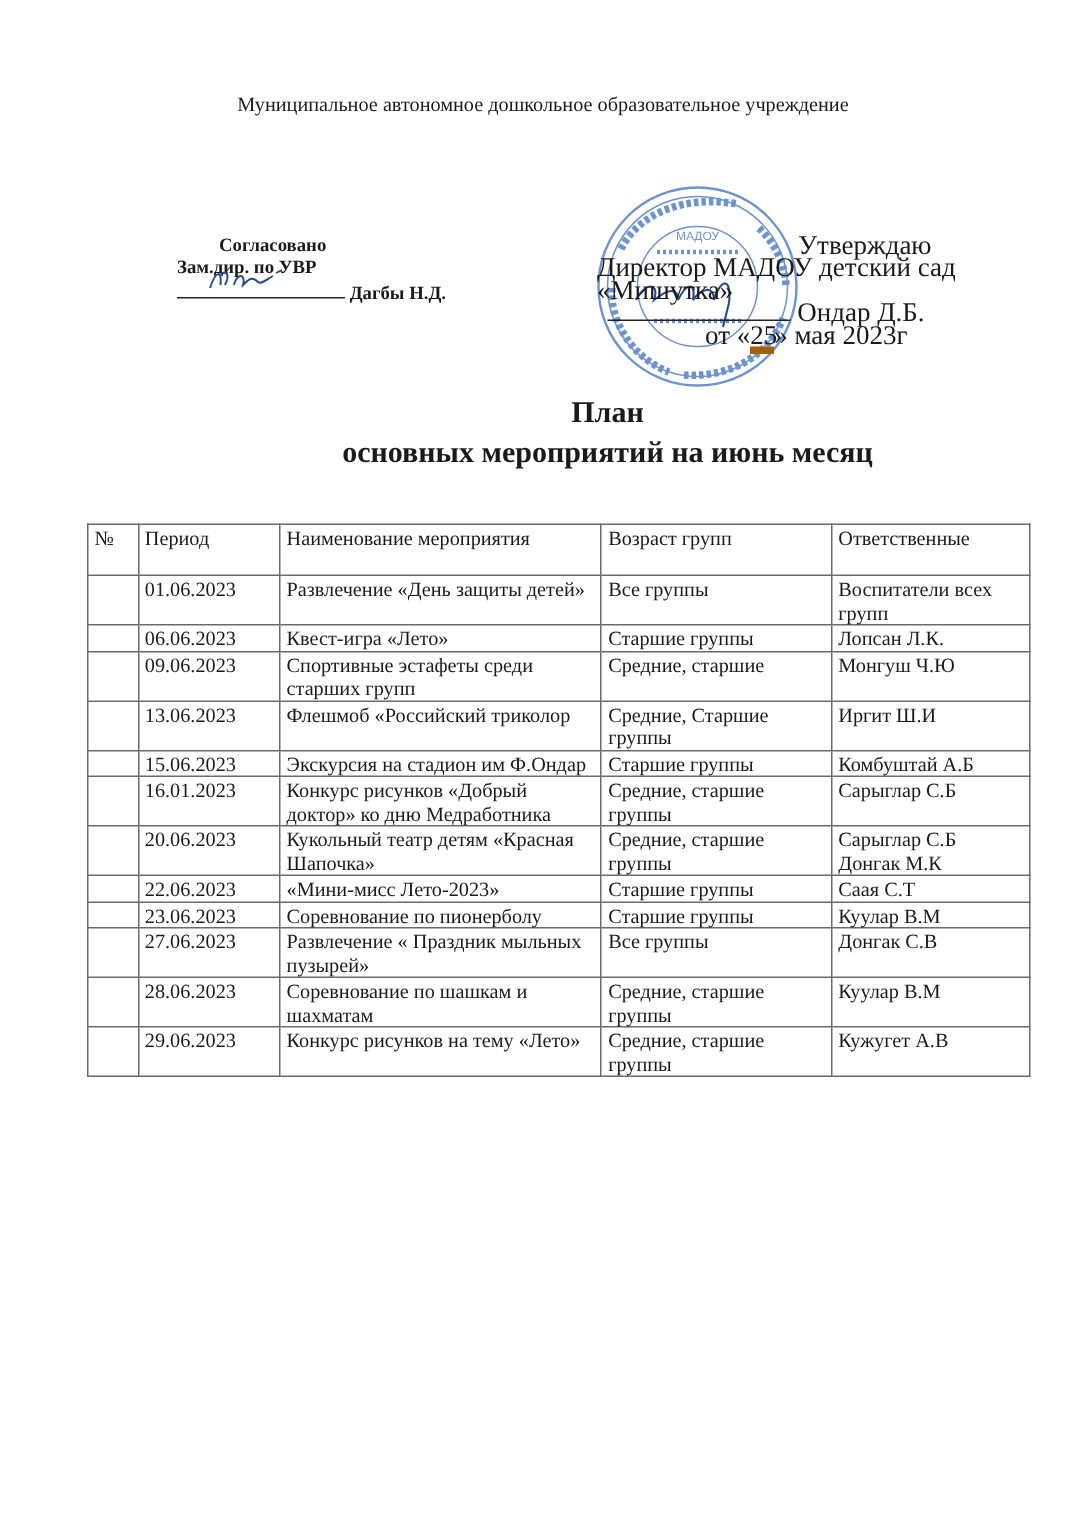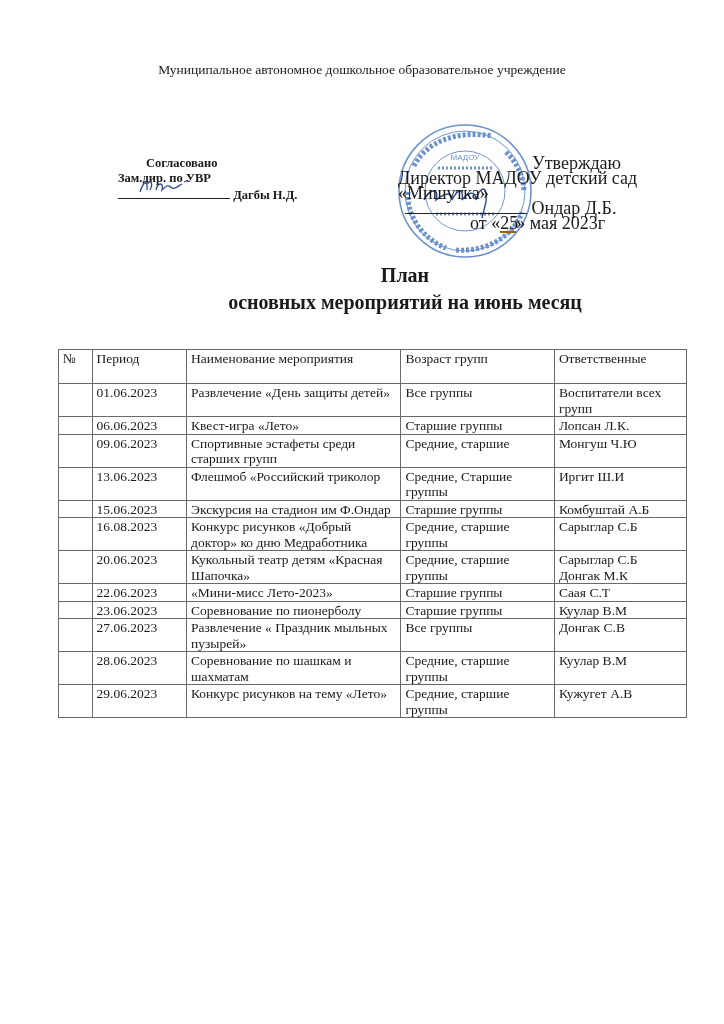--- a/index.html
+++ b/index.html
@@ -11,21 +11,21 @@
   .org { position: absolute; left: 0; width: 724px; top: 62px; text-align: center; font-size: 13.5px; line-height: 16px; }
   .agreed { position: absolute; left: 118px; top: 156px; font-size: 12.5px; line-height: 15px; font-weight: bold; }
   .agreed .l1 { padding-left: 28px; }
   .sigline { display: inline-block; width: 112px; border-bottom: 1px solid #222; height: 12px; vertical-align: baseline; position: relative; }
   .sigscribble { position: absolute; left: 20px; top: -8px; }
   .approve { position: absolute; left: 398px; top: 156px; font-size: 18px; line-height: 15px; }
   .approve .l1 { padding-left: 134px; }
   .approve .l3 { padding-left: 7px; }
   .approve .l4 { padding-left: 72px; }
   .approve .sigline2 { display: inline-block; width: 122px; border-bottom: 1px solid #222; height: 12px; position: relative; }
-  .datefill { display: inline-block; border-bottom: 2px solid #a16207; width: 16px; text-align: left; }
+  .datefill { display: inline-block; border-bottom: 5px solid #a16207; width: 16px; text-align: left; }
   .stamp { position: absolute; left: 396px; top: 122px; width: 138px; height: 138px; }
   .title { position: absolute; left: 0; width: 724px; top: 262px; text-align: center; font-weight: bold; font-size: 20px; line-height: 27px; margin-left: 43px; }
   table.plan { position: absolute; left: 58px; top: 349px; width: 629px; border-collapse: collapse; font-size: 13.5px; }
   table.plan td, table.plan th {
     border: 1px solid #6a6a6a; vertical-align: top; text-align: left; font-weight: normal;
     padding: 1px 4px 0 4px; line-height: 15.5px;
   }
   table.plan thead th { height: 32px; }
   .c0 { width: 24px; } .c1 { width: 84px; } .c2 { width: 202px; } .c3 { width: 142px; margin-top: 28px; } .c4 { width: 121px; }
 </style>
@@ -122,21 +122,21 @@
       </tr>
       <tr>
         <td></td>
         <td>15.06.2023</td>
         <td>Экскурсия на стадион им Ф.Ондар</td>
         <td>Старшие группы</td>
         <td>Комбуштай А.Б</td>
       </tr>
       <tr>
         <td></td>
-        <td>16.08.2023</td>
+        <td>16.01.2023</td>
         <td>Конкурс рисунков «Добрый доктор» ко дню Медработника</td>
         <td>Средние, старшие группы</td>
         <td>Сарыглар С.Б</td>
       </tr>
       <tr>
         <td></td>
         <td>20.06.2023</td>
         <td>Кукольный театр детям «Красная Шапочка»</td>
         <td>Средние, старшие группы</td>
         <td>Сарыглар С.Б Донгак М.К</td>

